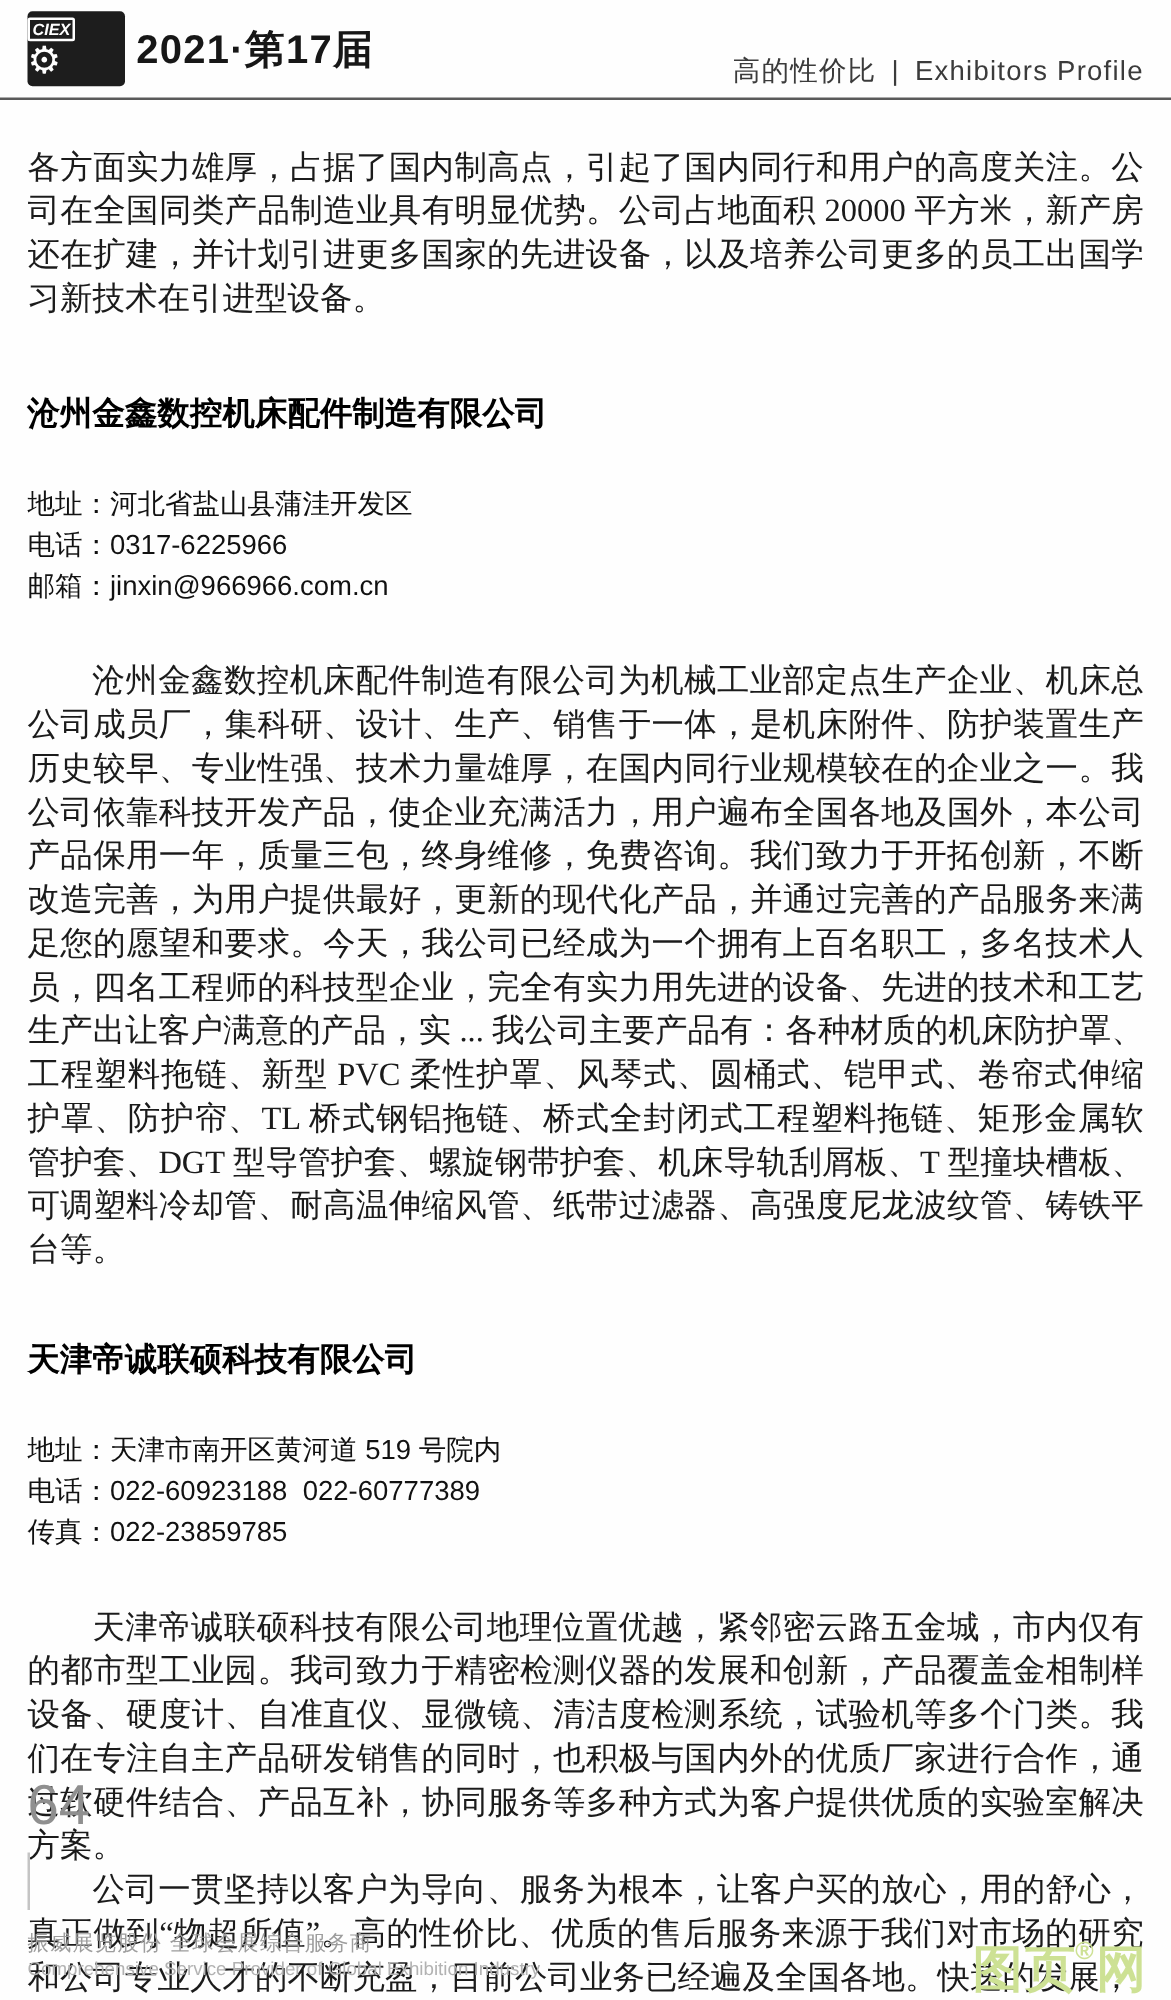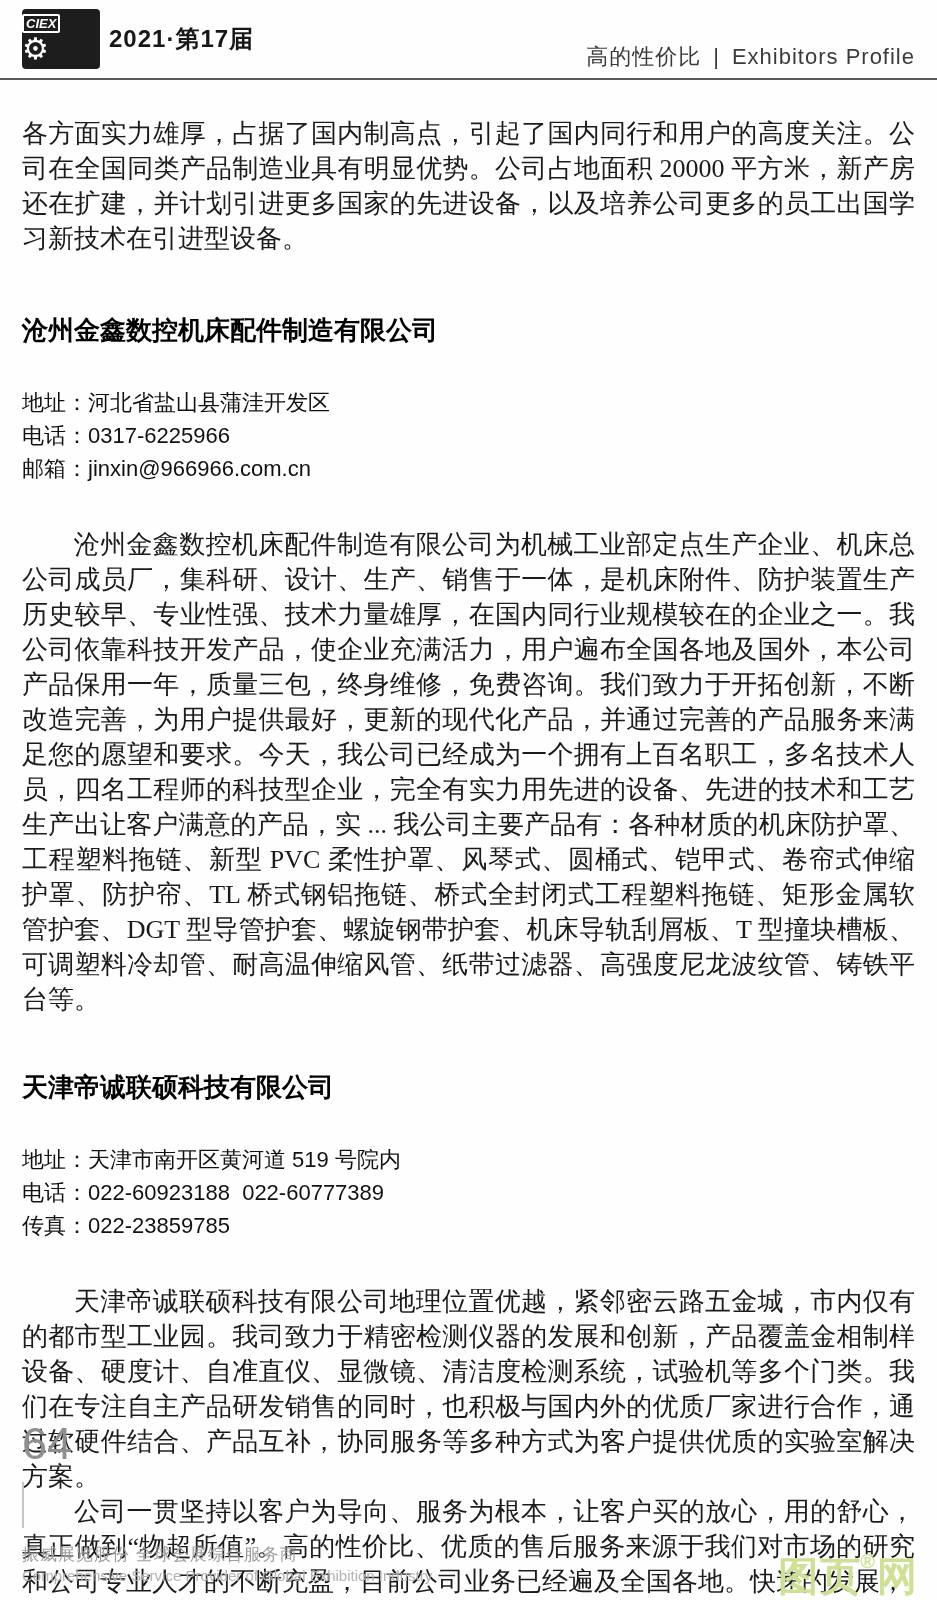--- a/index.html
+++ b/index.html
@@ -25,21 +25,21 @@
     width:78px;height:60px;background:#1d1d1d;border-radius:4px;
     display:flex;flex-direction:column;align-items:flex-start;justify-content:center;
     flex:0 0 auto;
   }
   .logo-ciex{
     color:#fff;font-weight:bold;font-style:italic;font-size:13px;line-height:15px;
     border:2px solid #fff;border-radius:2px;padding:0 2px;letter-spacing:0;
   }
   .logo-gear{color:#ffffff;font-size:30px;line-height:32px;font-family:"DejaVu Sans",sans-serif;}
   .brand-text{display:flex;flex-direction:column;}
-  .brand-line1{font-size:24px;font-weight:bold;color:#171717;line-height:26px;letter-spacing:1px;}
+  .brand-line1{font-size:32px;font-weight:bold;color:#171717;line-height:26px;letter-spacing:1px;}
   .brand-line2{font-size:33px;font-weight:bold;color:#171717;line-height:36px;letter-spacing:3px;}
   .header-right{
     align-self:flex-end;
     padding-bottom:6px;
     font-size:22px;color:#3b3b3b;letter-spacing:1px;
     display:flex;align-items:center;gap:12px;
   }
   
   .content{padding:0 22px;}
   .para{

